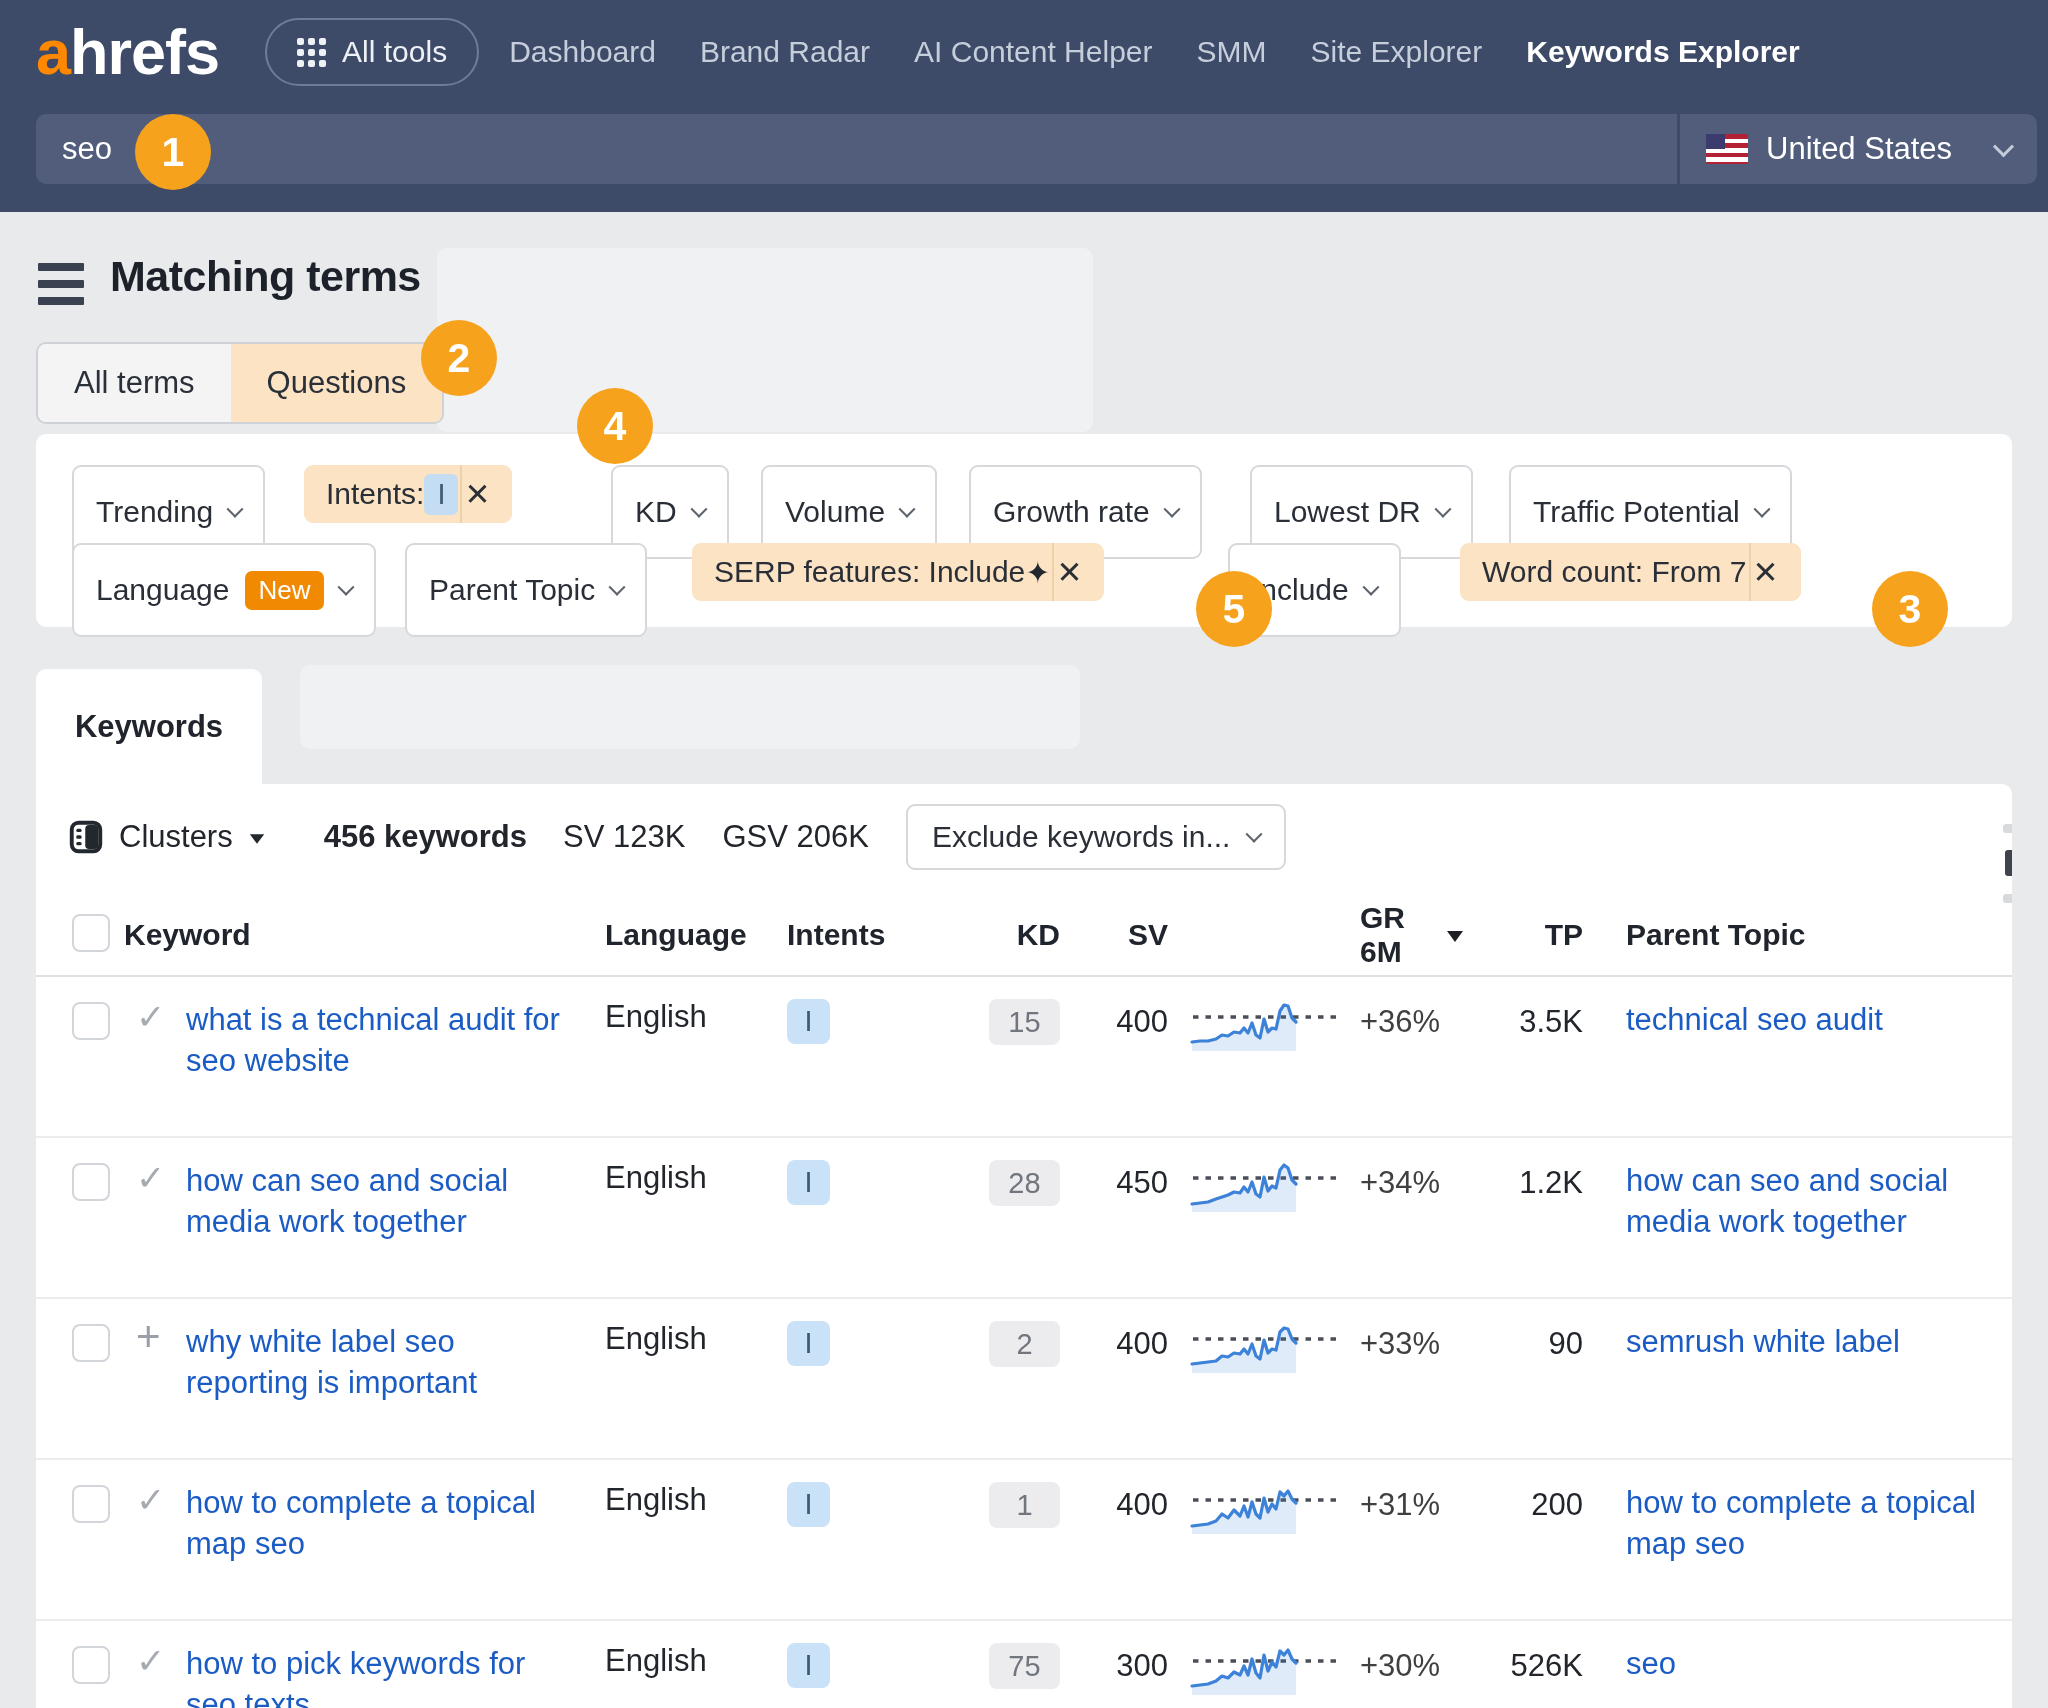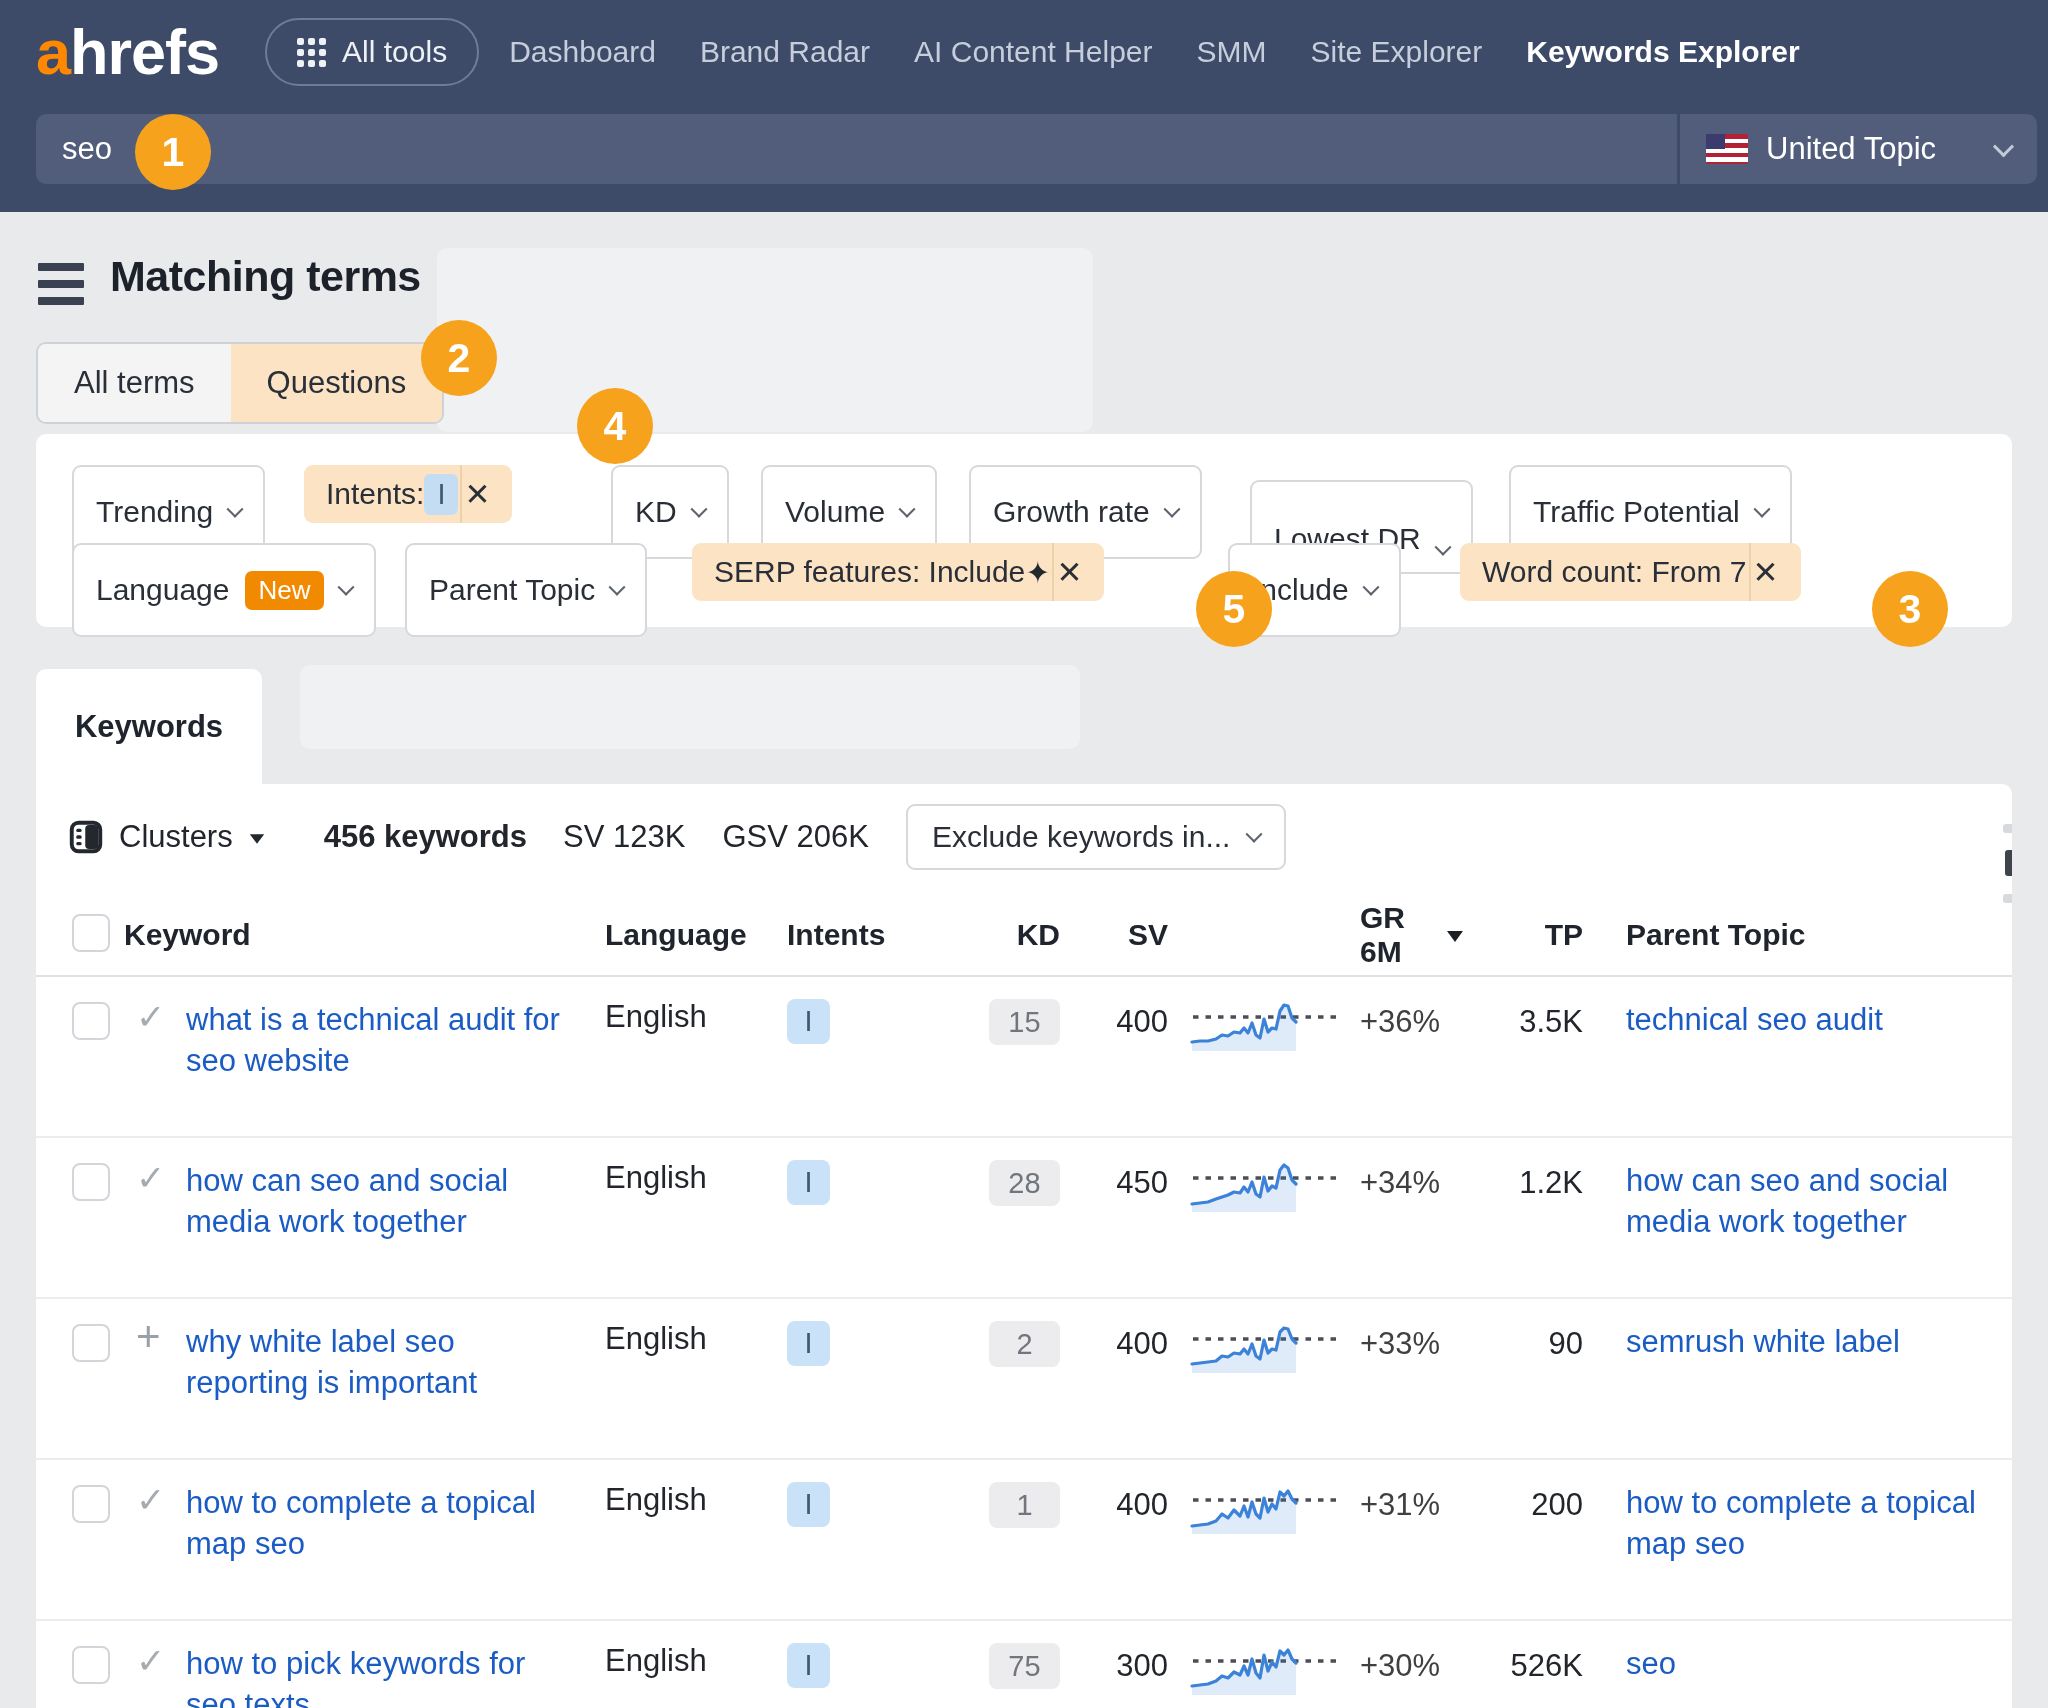--- a/index.html
+++ b/index.html
@@ -52,21 +52,21 @@
   .ichip{background:#c5ddf2;color:#3e5a74;border-radius:6px;padding:4px 13px;font-size:29px;}
   .newbadge{background:#f18a00;color:#fff;font-size:26px;border-radius:7px;padding:4px 13px;}
   .sparkle{font-size:30px;color:#23272e;}
 
   
   .f-trending{left:36px;top:31px;}
   .f-intents{left:268px;top:31px;}
   .f-kd{left:575px;top:31px;}
   .f-volume{left:725px;top:31px;}
   .f-growth{left:933px;top:31px;justify-content:flex-end;}
-  .f-lowestdr{left:1214px;top:46px;align-items:flex-end;}
+  .f-lowestdr{left:1214px;top:31px;}
   .f-traffic{left:1473px;top:31px;}
   
   .f-language{left:36px;top:109px;}
   .f-parent{left:369px;top:109px;}
   .f-serp{left:656px;top:109px;}
   .f-include{left:1192px;top:109px;}
   .f-wordcount{left:1424px;top:109px;}
 
   
   .kwtab{position:absolute;left:36px;top:669px;width:226px;height:115px;background:#fff;border-radius:10px 10px 0 0;display:flex;align-items:center;justify-content:center;font-size:31px;font-weight:700;color:#20252d;z-index:2;cursor:pointer;}
@@ -138,21 +138,21 @@
         <span class="nav-it">Site Explorer</span>
         <span class="nav-it active">Keywords Explorer</span>
       </div>
     </div>
     <div class="search-row">
       <div class="search-field">
           <span>seo</span>
         </div>
       <div class="country-sel">
         <span class="flag"></span>
-        <span>United Topic</span>
+        <span>United States</span>
         <span class="chev"></span>
       </div>
     </div>
   </div>
 
   <div class="nb" style="left:135px;top:114px;">1</div>
   <div class="nb" style="left:421px;top:320px;">2</div>
   <div class="nb" style="left:1872px;top:571px;">3</div>
   <div class="nb" style="left:577px;top:388px;">4</div>
   <div class="nb" style="left:1196px;top:571px;">5</div>

